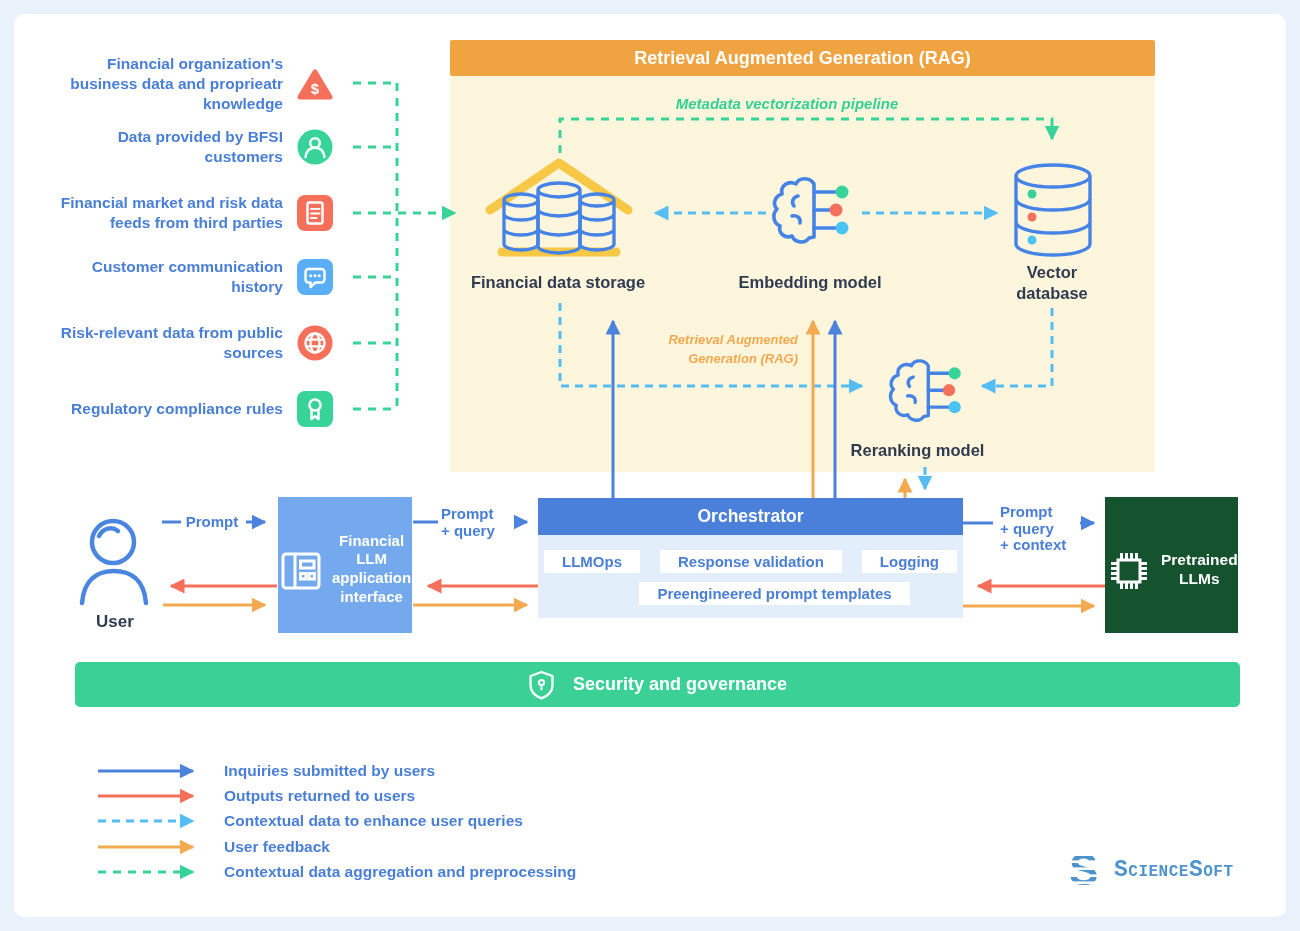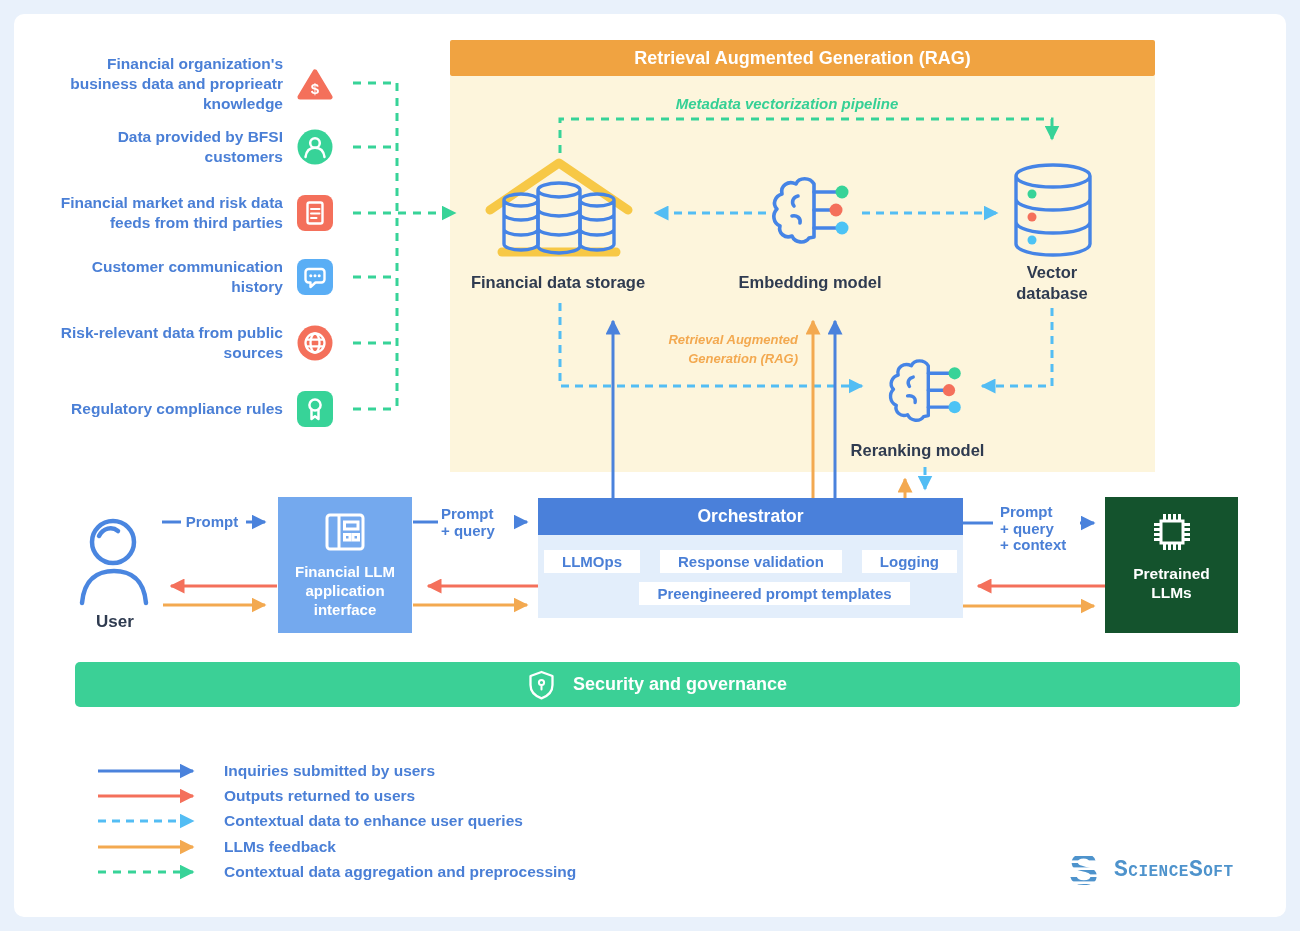--- a/index.html
+++ b/index.html
@@ -32,21 +32,21 @@
   .rag-inner-label{left:598px;top:331px;width:200px;text-align:right;color:#f3a950;font-style:italic;font-weight:700;font-size:13px;line-height:1.45;white-space:pre-line;}
   .node-label{color:#2f3b50;font-weight:700;font-size:16.5px;text-align:center;line-height:1.3;white-space:pre-line;}
   
   .orch-header{left:538px;top:498px;width:425px;height:37px;background:#4a80da;color:#fff;font-weight:700;font-size:17.5px;text-align:center;line-height:37px;}
   .orch-body{left:538px;top:535px;width:425px;height:83px;background:#e3eefb;}
   .chip-row{display:flex;justify-content:center;gap:20px;}
   .chip-row.r1{margin-top:15px;}
   .chip-row.r2{margin-top:9px;padding-left:48px;}
   .chip{background:#ffffff;color:#4a7fd6;font-weight:700;font-size:15px;padding:3px 18px;white-space:nowrap;}
   
-  .box{display:flex;flex-direction:column;align-items:center;color:#fff;font-weight:700;font-size:15px;text-align:center;}
+  .box{display:flex;flex-direction:row;align-items:center;color:#fff;font-weight:700;font-size:15px;text-align:center;}
   .box-interface{left:278px;top:497px;width:134px;height:136px;background:#74a9ee;}
   .box-pretrained{left:1105px;top:497px;width:133px;height:136px;background:#14532d;}
   .box .bx-label{margin-top:8px;line-height:1.25;padding:0 8px;}
   .box-pretrained .bx-label{width:100px;font-size:15.5px;}
   .edge-label{color:#4a7fd6;font-weight:700;font-size:15px;white-space:pre-line;line-height:1.1;}
   .user-label{left:80px;top:612px;width:70px;text-align:center;color:#2f3b50;font-weight:700;font-size:17px;}
   
   .sec-bar{left:75px;top:662px;width:1165px;height:45px;background:#3bd096;border-radius:5px;display:flex;align-items:center;justify-content:center;gap:18px;color:#fff;font-weight:700;font-size:18px;}
   
   .legend-label{left:224px;width:600px;color:#4a7fd6;font-weight:700;font-size:15.5px;transform:translateY(-50%);}
@@ -278,21 +278,21 @@
       <path d="M13.5,2 L24.5,6 V15 C24.5,22 20,26 13.5,28.3 C7,26 2.5,22 2.5,15 V6 Z" fill="none" stroke="#ffffff" stroke-width="2.3" stroke-linejoin="round"></path>
       <circle cx="13.5" cy="12.5" r="2.6" fill="none" stroke="#ffffff" stroke-width="2"></circle>
       <path d="M13.5,15 V19.5" stroke="#ffffff" stroke-width="2" stroke-linecap="round"></path>
     </svg>
     <span>Security and governance</span>
   </div>
 
   <div class="abs legend-label z2" style="top:771px">Inquiries submitted by users</div>
   <div class="abs legend-label z2" style="top:796px">Outputs returned to users</div>
   <div class="abs legend-label z2" style="top:821px">Contextual data to enhance user queries</div>
-  <div class="abs legend-label z2" style="top:847px">LLMs feedback</div>
+  <div class="abs legend-label z2" style="top:847px">User feedback</div>
   <div class="abs legend-label z2" style="top:872px">Contextual data aggregation and preprocessing</div>
 
   <div class="abs logo z2">
     <svg style="width:38px;height:42px" viewBox="0 0 38 42">
       <defs>
         <pattern id="lgst" width="8" height="7" patternUnits="userSpaceOnUse">
           <rect width="8" height="4.4" fill="#4e93cc"></rect>
         </pattern>
       </defs>
       <text x="1" y="36" font-size="44" font-weight="bold" fill="url(#lgst)">S</text>

